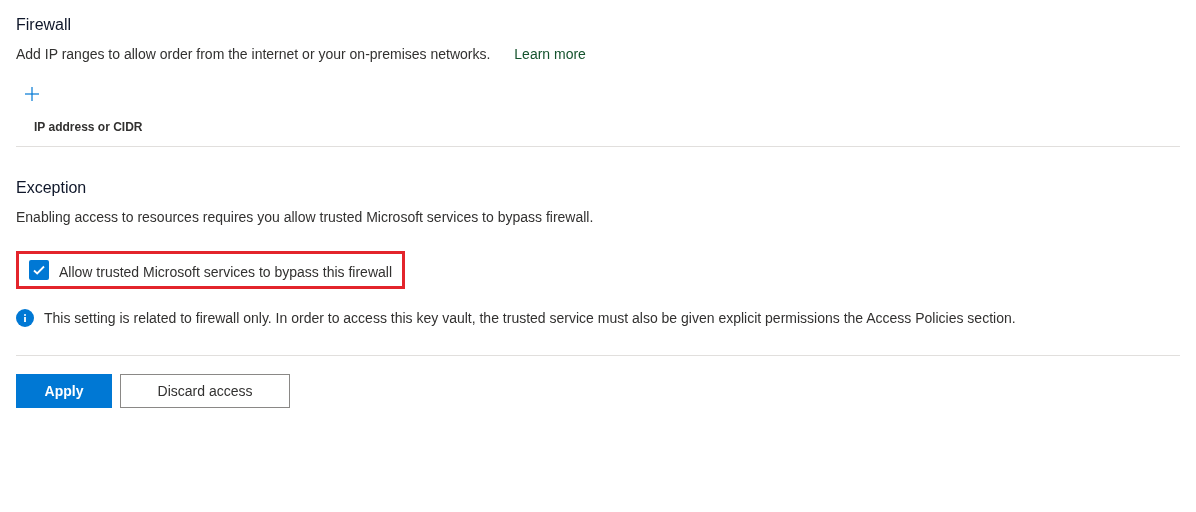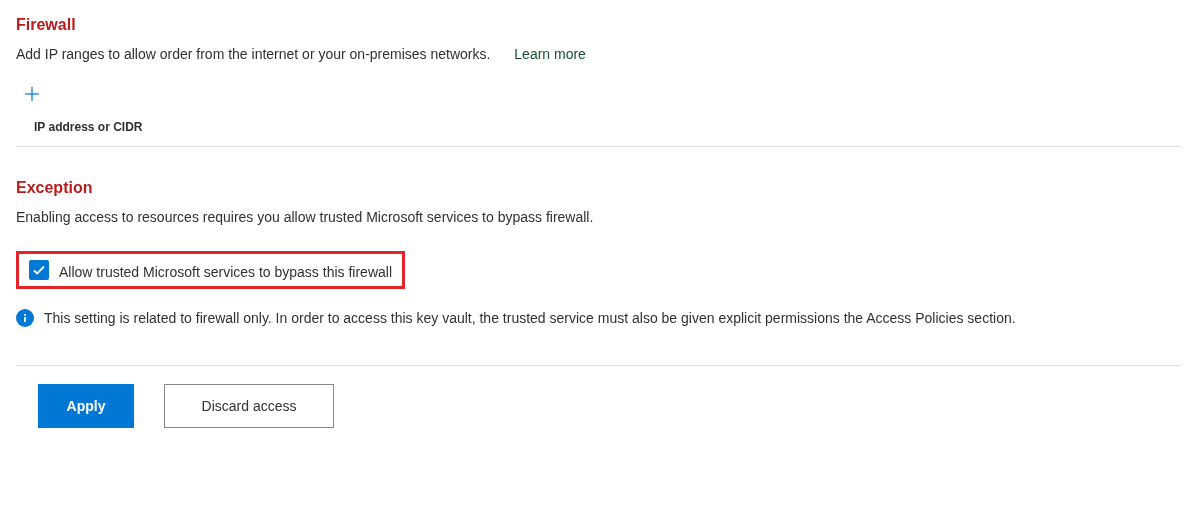--- a/index.html
+++ b/index.html
@@ -6,22 +6,22 @@
     body {
       font-family: "Segoe UI", -apple-system, BlinkMacSystemFont, sans-serif;
       font-size: 14px;
       color: #323130;
       background: #ffffff;
       padding: 16px;
       width: 1196px;
     }
     .section-heading {
       font-size: 16px;
-      font-weight: 700;
-      color: #b91c1c;
+      font-weight: 400;
+      color: #0f172a;
       margin-bottom: 12px;
     }
     .description-row {
       font-size: 14px;
       color: #323130;
       margin-bottom: 16px;
     }
     .description-row a {
       color: #14532d;
       text-decoration: none;
@@ -76,21 +76,21 @@
     .checkbox-label {
       font-size: 14px;
       color: #323130;
     }
     .info-row {
       display: flex;
       align-items: center;
       font-size: 14px;
       color: #323130;
       margin-top: 6px;
-      margin-bottom: 38px;
+      margin-bottom: 28px;
     }
     .info-icon {
       width: 18px;
       height: 18px;
       border-radius: 50%;
       background: #0078d4;
       display: inline-flex;
       align-items: center;
       justify-content: center;
       margin-right: 10px;
@@ -105,25 +105,24 @@
     .footer-buttons {
       display: flex;
       gap: 8px;
     }
     .btn {
       font-family: inherit;
       font-size: 14px;
       padding: 5px 16px;
       border: 1px solid transparent;
       cursor: pointer;
-      height: 44px;
+      height: 34px;
       display: inline-flex;
       align-items: center;
       justify-content: center;
-      margin-left: 22px;
     }
     .btn-primary {
       background: #0078d4;
       color: #ffffff;
       font-weight: 600;
       border-color: #0078d4;
       min-width: 96px;
     }
     .btn-secondary {
       background: #ffffff;

